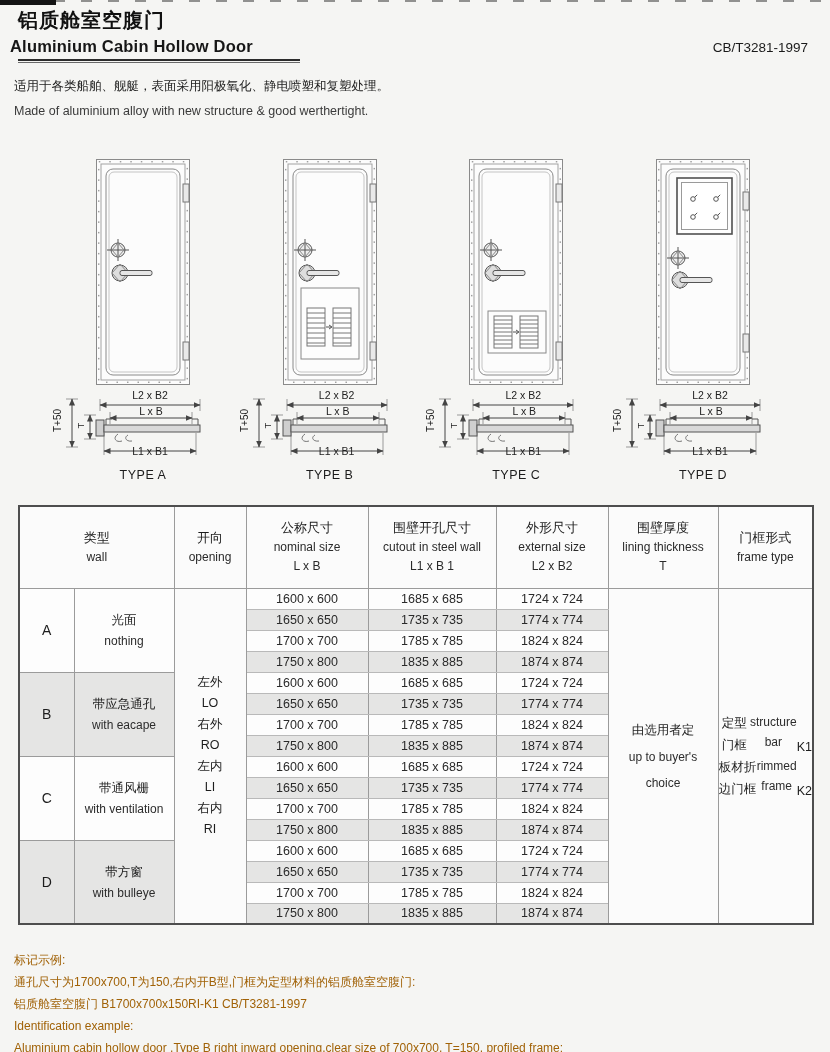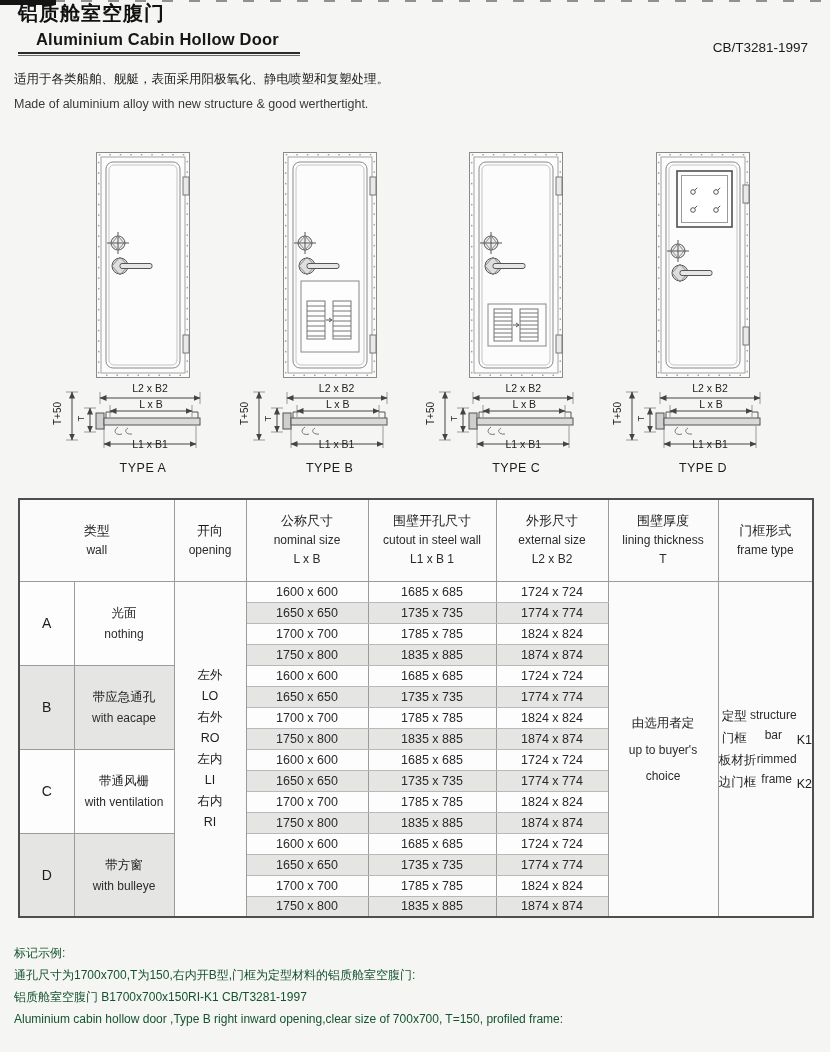--- a/index.html
+++ b/index.html
@@ -9,23 +9,23 @@
     background: #f5f5f3;
     color: #1d1d1d;
     position: relative;
     height: 1052px;
     overflow: hidden;
   }
   .scan-dashes { position:absolute; left:0; top:0; width:100%; height:2px;
     background: repeating-linear-gradient(90deg,#2c2c2c 0 11px, transparent 11px 27px); opacity:.5; }
   .scan-bar { position:absolute; left:0; top:0; width:56px; height:5px; background:#141414; }
 
-  header { position:relative; }
+  header { position:relative; padding-top:7px; }
   .title-cn { font-size:20px; font-weight:bold; margin:0 0 3px 18px; letter-spacing:1px; color:#111; }
-  .title-en { font-size:16.5px; font-weight:bold; margin-left:36px; color:#161616; letter-spacing:.2px; }
+  .title-en { font-size:16.5px; font-weight:bold; margin-left:10px; color:#161616; letter-spacing:.2px; }
   .dbl-rule { width:282px; height:4px; margin:3px 0 0 18px;
     border-top:2px solid #2c2c2c; border-bottom:1px solid #6a6a6a; }
   .std-code { position:absolute; top:40px; right:22px; font-size:13.5px; color:#1a1a1a; }
   .intro-cn { margin:15px 0 0 14px; font-size:12.5px; color:#222; }
   .intro-en { margin:9px 0 0 14px; font-size:12.5px; color:#3a3a3a; }
 
   .diagrams { display:flex; justify-content:space-between; padding:0 36px 0 52px; margin-top:40px; }
   .dcell { width:182px; display:flex; flex-direction:column; align-items:center; }
   .door-svg { display:block; margin:0 auto; }
   .xsec { position:relative; width:150px; height:78px; margin-top:3px; align-self:flex-start; margin-left:2px; }
@@ -53,21 +53,21 @@
   td.cdesc { background:#fdfdfd; }
   td.shaded { background:#e5e5e4 !important; }
   td.copening, td.clining, td.cframe { background:#fbfbfb; }
   .vstack { display:flex; flex-direction:column; justify-content:space-evenly; height:100%; }
   .ogroup { line-height:21px; font-size:12.5px; }
   .fgroup { flex:1; display:flex; flex-direction:row; justify-content:center; }
   .fcode { margin-top:28px; font-size:12.5px; }
   .lining-stack { display:flex; flex-direction:column; justify-content:center; height:100%; gap:6px; }
 
   footer { margin:24px 0 0 14px; }
-  footer p { font-size:12px; line-height:22px; color:#14532d; }
+  footer p { font-size:12px; line-height:22px; color:#a16207; }
 
   svg { overflow:visible; }
 </style>
 </head>
 <body>
 
 <div class="scan-dashes"></div>
 <div class="scan-bar"></div>
 
 <header>
@@ -501,15 +501,16 @@
       <td class="num">1835 x 885</td>
       <td class="num">1874 x 874</td>
     </tr>
   </tbody>
 </table>
 
 <footer>
   <p>标记示例:</p>
   <p>通孔尺寸为1700x700,T为150,右内开B型,门框为定型材料的铝质舱室空腹门:</p>
   <p>铝质舱室空腹门 B1700x700x150RI-K1 CB/T3281-1997</p>
+  <p>Identification example:</p>
   <p>Aluminium cabin hollow door ,Type B right inward opening,clear size of 700x700, T=150, profiled frame:</p>
 
 </footer>
 
 </body></html>

